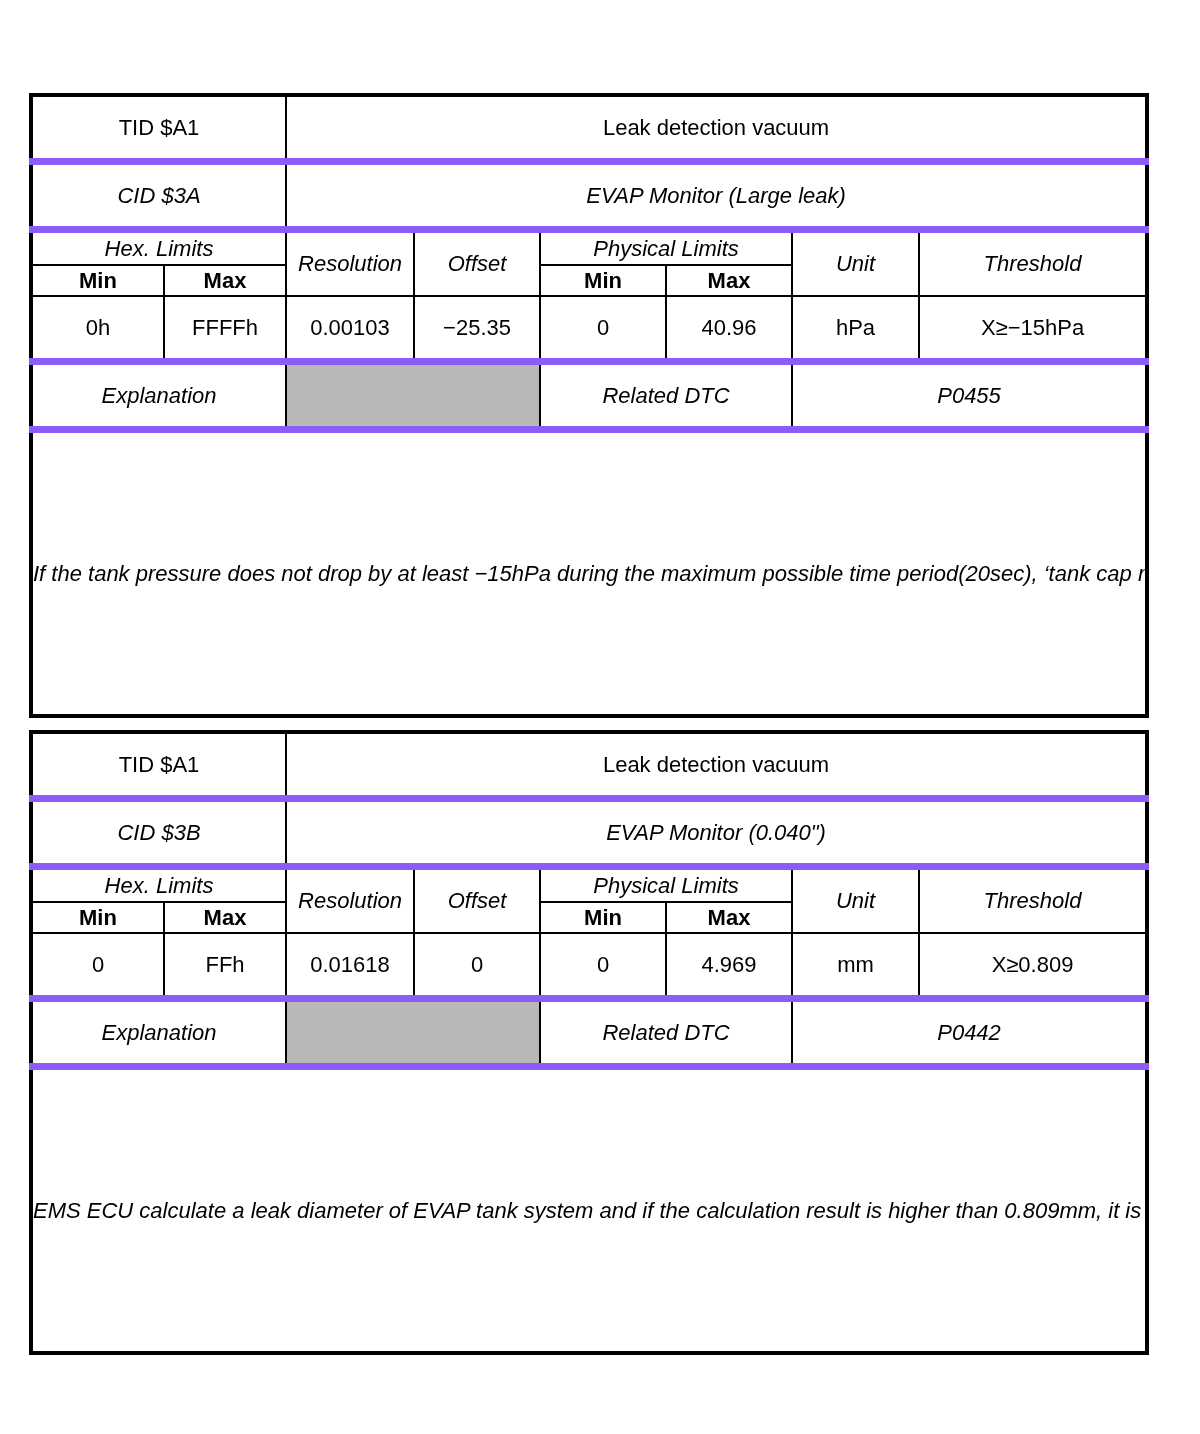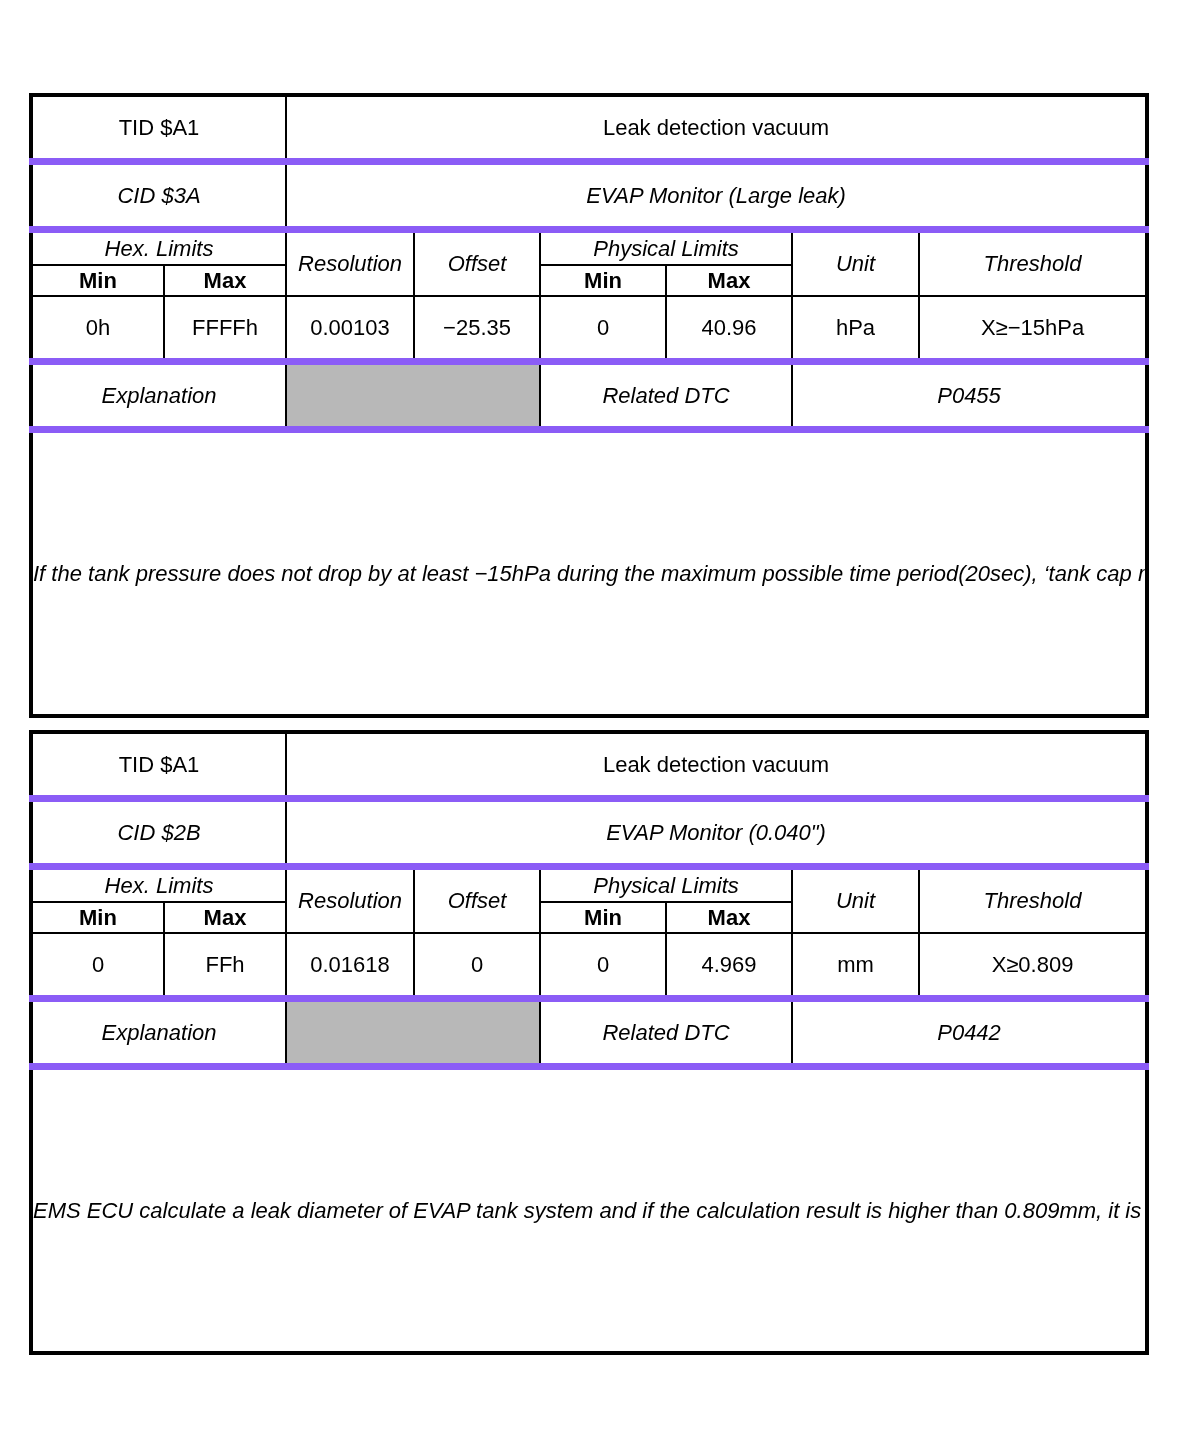--- a/index.html
+++ b/index.html
@@ -135,21 +135,21 @@
           <col style="width:126px">
           <col style="width:127px">
           <col style="width:228px">
       </colgroup>
       <tbody>
           <tr class="h64">
         <td colspan="2">TID $A1</td>
         <td colspan="6" class="left">Leak detection vacuum</td>
       </tr>
       <tr class="h64 thick">
-        <td colspan="2">CID $2B</td>
+        <td colspan="2">CID $3B</td>
         <td colspan="6" class="left">EVAP Monitor (0.040")</td>
       </tr>
       <tr class="hdr1 thick">
         <td colspan="2">Hex. Limits</td>
         <td rowspan="2">Resolution</td>
         <td rowspan="2">Offset</td>
         <td colspan="2">Physical Limits</td>
         <td rowspan="2">Unit</td>
         <td rowspan="2">Threshold</td>
       </tr>

